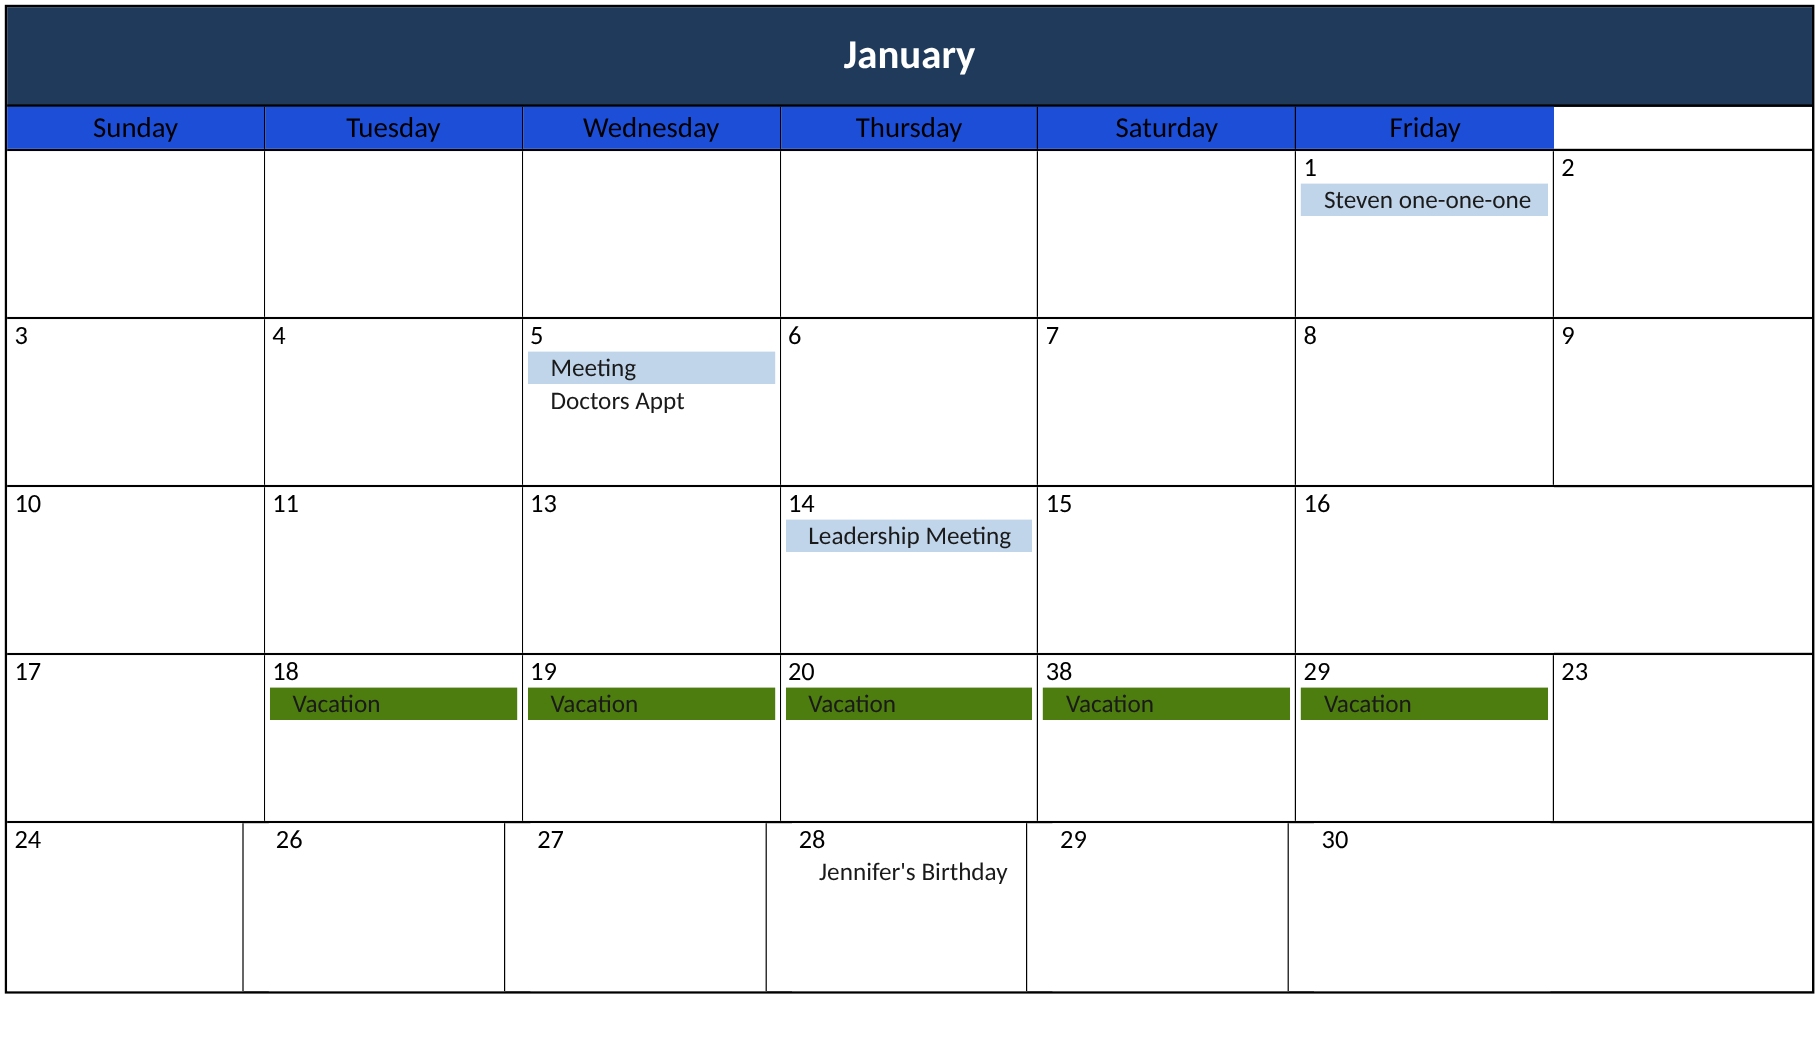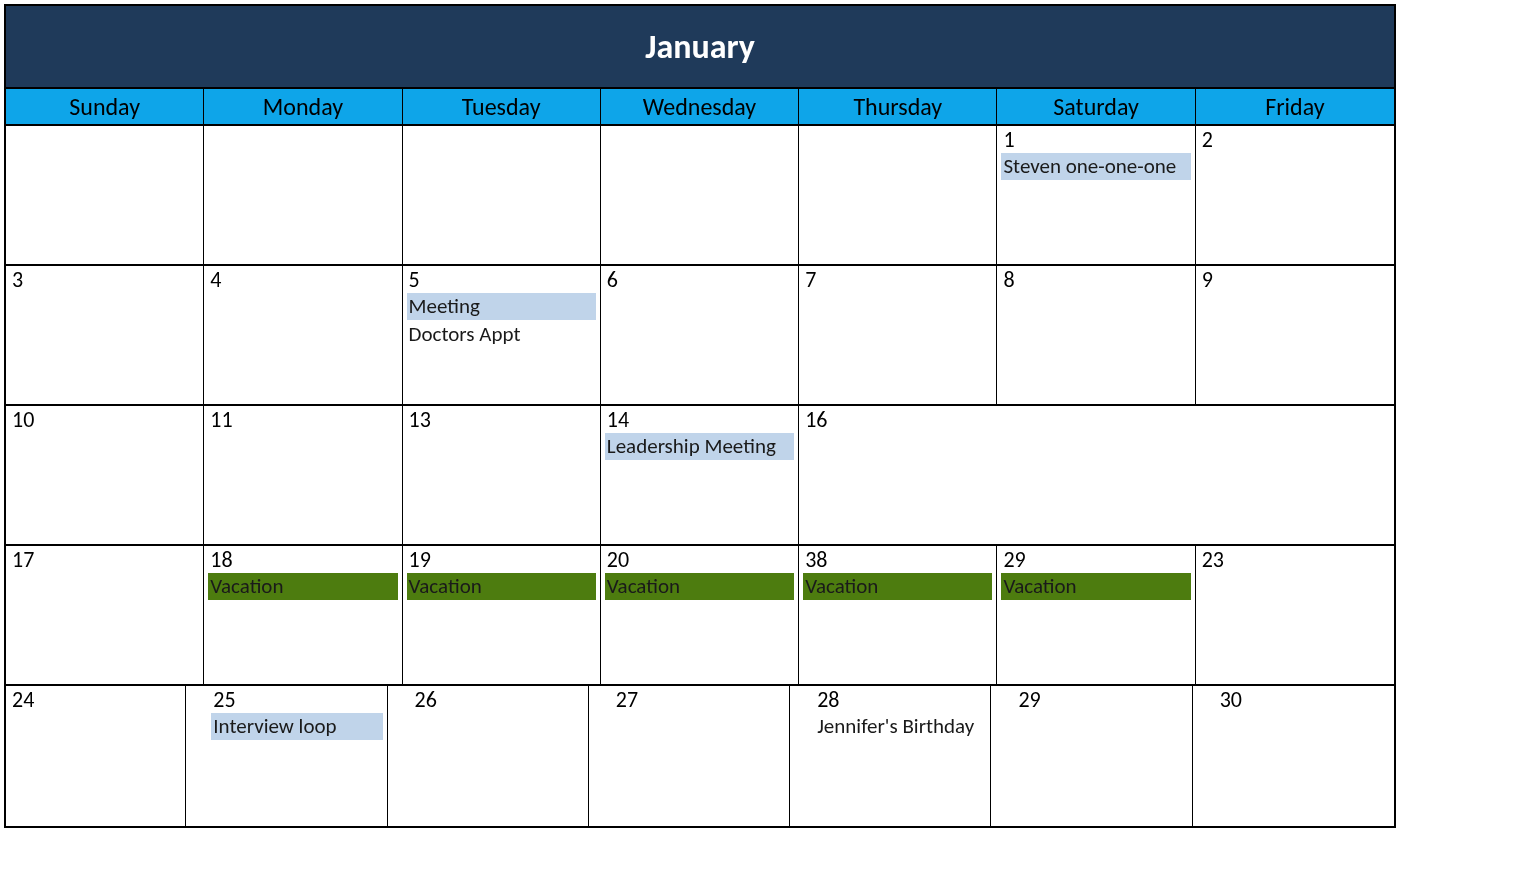--- a/index.html
+++ b/index.html
@@ -6,21 +6,21 @@
       box-sizing: border-box;
       margin: 0;
       padding: 0;
     }
     body {
       font-family: Calibri, 'Segoe UI', Arial, sans-serif;
       background: #fff;
       padding: 4px;
     }
     .calendar {
-      width: 1392px;
+      width: 1508px;
       border: 2px solid #000;
     }
     .month-header {
       background: #1f3a5a;
       color: #fff;
       text-align: center;
       font-size: 34px;
       font-weight: bold;
       padding: 20px 0;
       border-bottom: 2px solid #000;
@@ -29,21 +29,21 @@
       display: grid;
       grid-template-columns: repeat(7, 1fr);
       border-bottom: 2px solid #000;
     }
     .day-header {
       text-align: center;
       font-size: 24px;
       font-weight: normal;
       padding: 3px 0;
       border-right: 1px solid #000;
-      background: #0ea5e9;
+      background: #1d4ed8;
       color: #000;
     }
     .day-header:last-child {
       border-right: none;
     }
     .weeks {
       display: grid;
       grid-template-rows: repeat(5, 1fr);
     }
     .week {
@@ -69,21 +69,21 @@
     .day-number {
       font-size: 22px;
       color: #000;
       line-height: 1.1;
       padding: 0 2px;
     }
     .event {
       font-size: 21px;
       color: #1a1a1a;
       line-height: 1.2;
-      padding: 1px 2px;
+      padding: 1px 19px;
       margin-top: 1px;
       white-space: nowrap;
       overflow: hidden;
     }
     .event.blue {
       background: #c0d4ea;
     }
     .event.orange {
       background: #4d7c0f;
     }
@@ -91,21 +91,20 @@
       background: transparent;
     }
   </style>
 </head>
 <body>
 
 <div class="calendar">
   <div class="month-header">January</div>
   <div class="day-headers">
     <div class="day-header">Sunday</div>
-    <div class="day-header">Monday</div>
     <div class="day-header">Tuesday</div>
     <div class="day-header">Wednesday</div>
     <div class="day-header">Thursday</div>
     <div class="day-header">Saturday</div>
     <div class="day-header">Friday</div>
   </div>
   <div class="weeks" id="weeks-container">
       <div class="week">
         <div class="day-cell">
           <div class="day-number"></div>
@@ -163,20 +162,23 @@
           <div class="day-number">11</div>
         </div>
         <div class="day-cell">
           <div class="day-number">13</div>
         </div>
         <div class="day-cell">
           <div class="day-number">14</div>
           <div class="event blue">Leadership Meeting</div>
         </div>
         <div class="day-cell">
+          <div class="day-number">15</div>
+        </div>
+        <div class="day-cell">
           <div class="day-number">16</div>
         </div>
       </div>
       <div class="week">
         <div class="day-cell">
           <div class="day-number">17</div>
         </div>
         <div class="day-cell">
           <div class="day-number">18</div>
           <div class="event orange">Vacation</div>
@@ -197,24 +199,20 @@
           <div class="day-number">29</div>
           <div class="event orange">Vacation</div>
         </div>
         <div class="day-cell">
           <div class="day-number">23</div>
         </div>
       </div>
       <div class="week">
         <div class="day-cell">
           <div class="day-number">24</div>
-        </div>
-        <div class="day-cell">
-          <div class="day-number">25</div>
-          <div class="event blue">Interview loop</div>
         </div>
         <div class="day-cell">
           <div class="day-number">26</div>
         </div>
         <div class="day-cell">
           <div class="day-number">27</div>
         </div>
         <div class="day-cell">
           <div class="day-number">28</div>
           <div class="event plain">Jennifer's Birthday</div>

